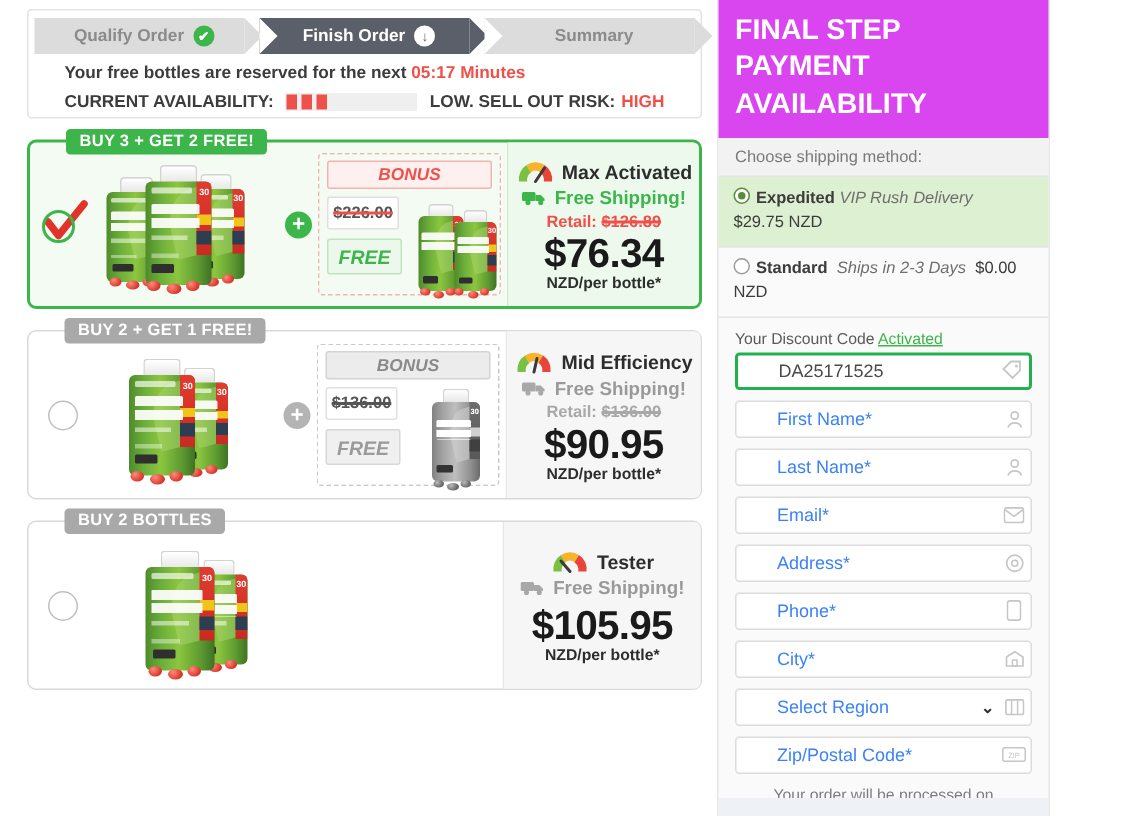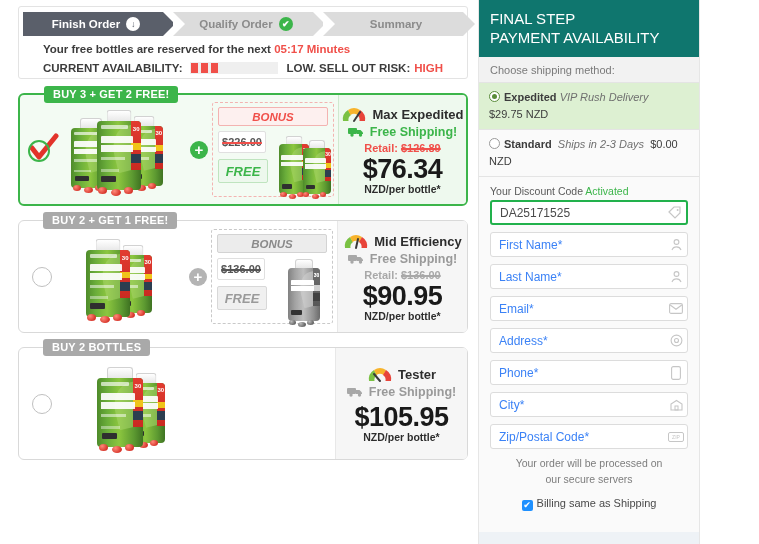--- a/index.html
+++ b/index.html
@@ -286,23 +286,23 @@
 
   
   .right-col {
     position: absolute; left: 478px; top: 0;
     width: 222px; height: 544px;
     background: #fafafa;
     border-left: 1px solid #e6e6e6;
     border-right: 1px solid #e6e6e6;
   }
   .panel-head {
-    background: #0f766e; color: #fff;
+    background: #d946ef; color: #fff;
     padding: 9px 11px 10px 11px;
-    font-size: 15px; font-weight: normal; line-height: 1.28;
+    font-size: 19px; font-weight: bold; line-height: 1.28;
   }
   .ship-label {
     font-size: 11px; color: #7a7a7a;
     padding: 7px 11px 6px 11px;
     background: #f2f2f2;
     border-bottom: 1px solid #e4e4e4;
   }
   .ship-opt {
     padding: 6px 10px 7px 10px;
     font-size: 11px; color: #3c3c3c;
@@ -319,26 +319,26 @@
   .radio.on { border-color: #5a8c3a; }
   .radio.on::after {
     content: ""; position: absolute; left: 2px; top: 2px;
     width: 5px; height: 5px; border-radius: 50%; background: #5a8c3a;
   }
   .ship-name { font-weight: bold; }
   .ship-desc { font-style: italic; color: #6f6f6f; }
 
   .form-area { padding: 8px 11px 0 11px; }
   .disc-label { font-size: 10.5px; color: #5a5a5a; margin-bottom: 3px; }
-  .disc-label .act { color: #3cb54a; }
+  .disc-label .act { color: #3cb54a; text-decoration: underline; }
 
   .field {
     position: relative; height: 25px; margin-bottom: 7px;
     border: 1px solid #dcdcdc; border-radius: 3px; background: #fff;
-    display: flex; align-items: center;
+    display: flex; align-items: center; padding-left: 19px;
   }
   .field.code { border: 2px solid #22b14c; }
   .field-text {
     font-size: 12px; color: #3b82f6; padding-left: 8px;
     flex: 1; white-space: nowrap; overflow: hidden;
   }
   .field.code .field-text { color: #4a4a4a; }
   .field-icon {
     width: 22px; display: flex; align-items: center; justify-content: center;
     color: #c6c6c6; flex: 0 0 22px;
@@ -366,27 +366,27 @@
 </style>
 </head>
 <body>
 
 <div class="page">
 
   <div class="left-col">
 
     <div class="steps-wrap">
       <div class="steps">
+        <div class="step">
+          <span class="step-label">Qualify Order</span>
+          <span class="step-badge badge-green">✔</span>
+        </div>
         <div class="step active">
           <span class="step-label">Finish Order</span>
           <span class="step-badge badge-white">↓</span>
-        </div>
-        <div class="step">
-          <span class="step-label">Qualify Order</span>
-          <span class="step-badge badge-green">✔</span>
         </div>
         <div class="step">
           <span class="step-label">Summary</span>
         </div>
       </div>
 
       <div class="reserve-line">
         <span>Your free bottles are reserved for the next</span>
         <span class="reserve-time">05:17 Minutes</span>
       </div>
@@ -524,21 +524,21 @@
       </div>
 
       <div class="price-col">
         <div class="eff-row">
           <svg class="gauge" viewBox="0 0 26 17">
             <path d="M2 15 A11 11 0 0 1 7 4 L10 9 A6 6 0 0 0 7.5 15 Z" fill="#7ac143"></path>
             <path d="M7 4 A11 11 0 0 1 19 4 L16.5 9 A6 6 0 0 0 9.5 9 Z" fill="#f7b32b"></path>
             <path d="M19 4 A11 11 0 0 1 24 15 L18.5 15 A6 6 0 0 0 16 9 Z" fill="#e8443a"></path>
             <path d="M13 15 L19 6" stroke="#3a3a3a" stroke-width="2" stroke-linecap="round"></path>
           </svg>
-          <span class="eff-text">Max Expedited</span>
+          <span class="eff-text">Max Activated</span>
         </div>
         <div class="ship-row">
           <svg width="17" height="11" viewBox="0 0 17 11">
             <rect x="0" y="2" width="9" height="6" rx="1" fill="#3cb54a"></rect>
             <path d="M9 4 h3.5 l2.5 2.5 V8 H9 Z" fill="#3cb54a"></path>
             <circle cx="4" cy="9" r="1.7" fill="#3cb54a"></circle>
               <circle cx="12.5" cy="9" r="1.7" fill="#3cb54a"></circle>
           </svg>
           <span class="ship-text">Free Shipping!</span>
         </div>
@@ -826,20 +826,30 @@
       <div class="field">
         <span class="field-text">City*</span>
         <span class="field-icon">
           <svg width="13" height="12" viewBox="0 0 13 12">
               <path d="M1 11 V5 L6.5 1.5 L12 5 V11 Z" fill="none" stroke="#c6c6c6" stroke-width="1.1"></path>
               <rect x="5" y="7" width="3" height="4" fill="none" stroke="#c6c6c6" stroke-width="1"></rect>
             </svg>
         </span>
       </div>
 
+      <div class="field">
+        <span class="field-text">Select Region</span>
+        <span class="chev">⌄</span>
+        <span class="field-icon">
+          <svg width="13" height="11" viewBox="0 0 13 11">
+              <rect x="0.6" y="0.6" width="11.8" height="9.8" rx="1" fill="none" stroke="#c6c6c6" stroke-width="1.1"></rect>
+              <path d="M4.4 0.8 V10.3 M8.4 0.8 V10.3" stroke="#c6c6c6" stroke-width="1"></path>
+            </svg>
+        </span>
+      </div>
 
       <div class="field">
         <span class="field-text">Zip/Postal Code*</span>
         <span class="field-icon">
           <svg width="16" height="10" viewBox="0 0 16 10">
               <rect x="0.5" y="0.5" width="15" height="9" rx="1.5" fill="none" stroke="#c6c6c6" stroke-width="1"></rect>
               <text x="8" y="7" font-size="5" fill="#c6c6c6" text-anchor="middle" font-family="Liberation Sans, sans-serif">ZIP</text>
             </svg>
         </span>
       </div>

